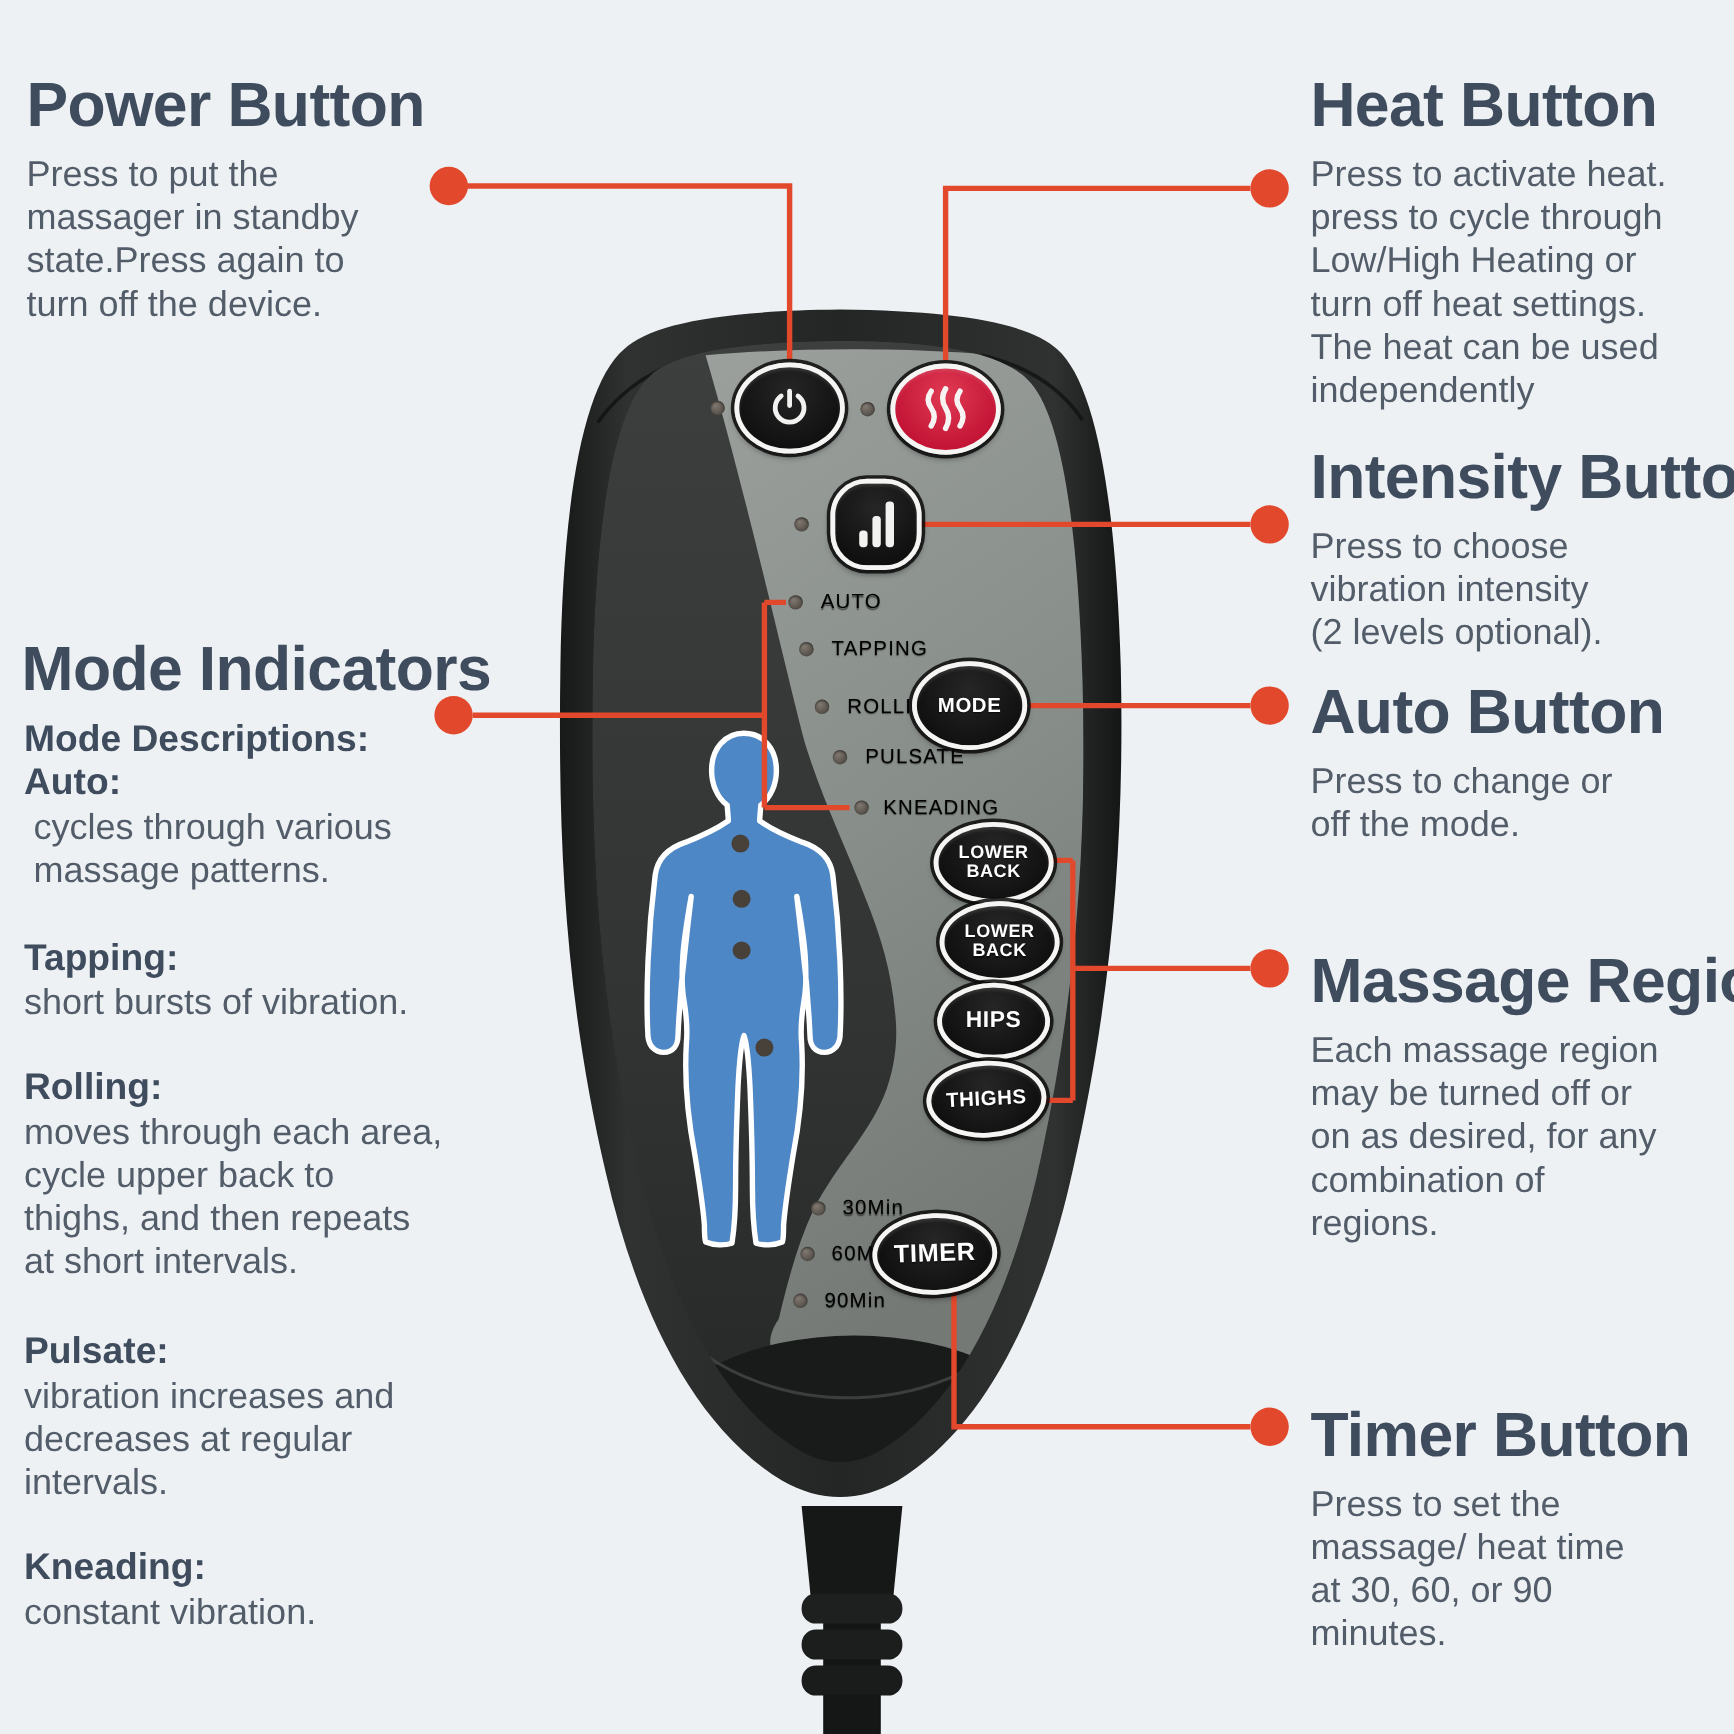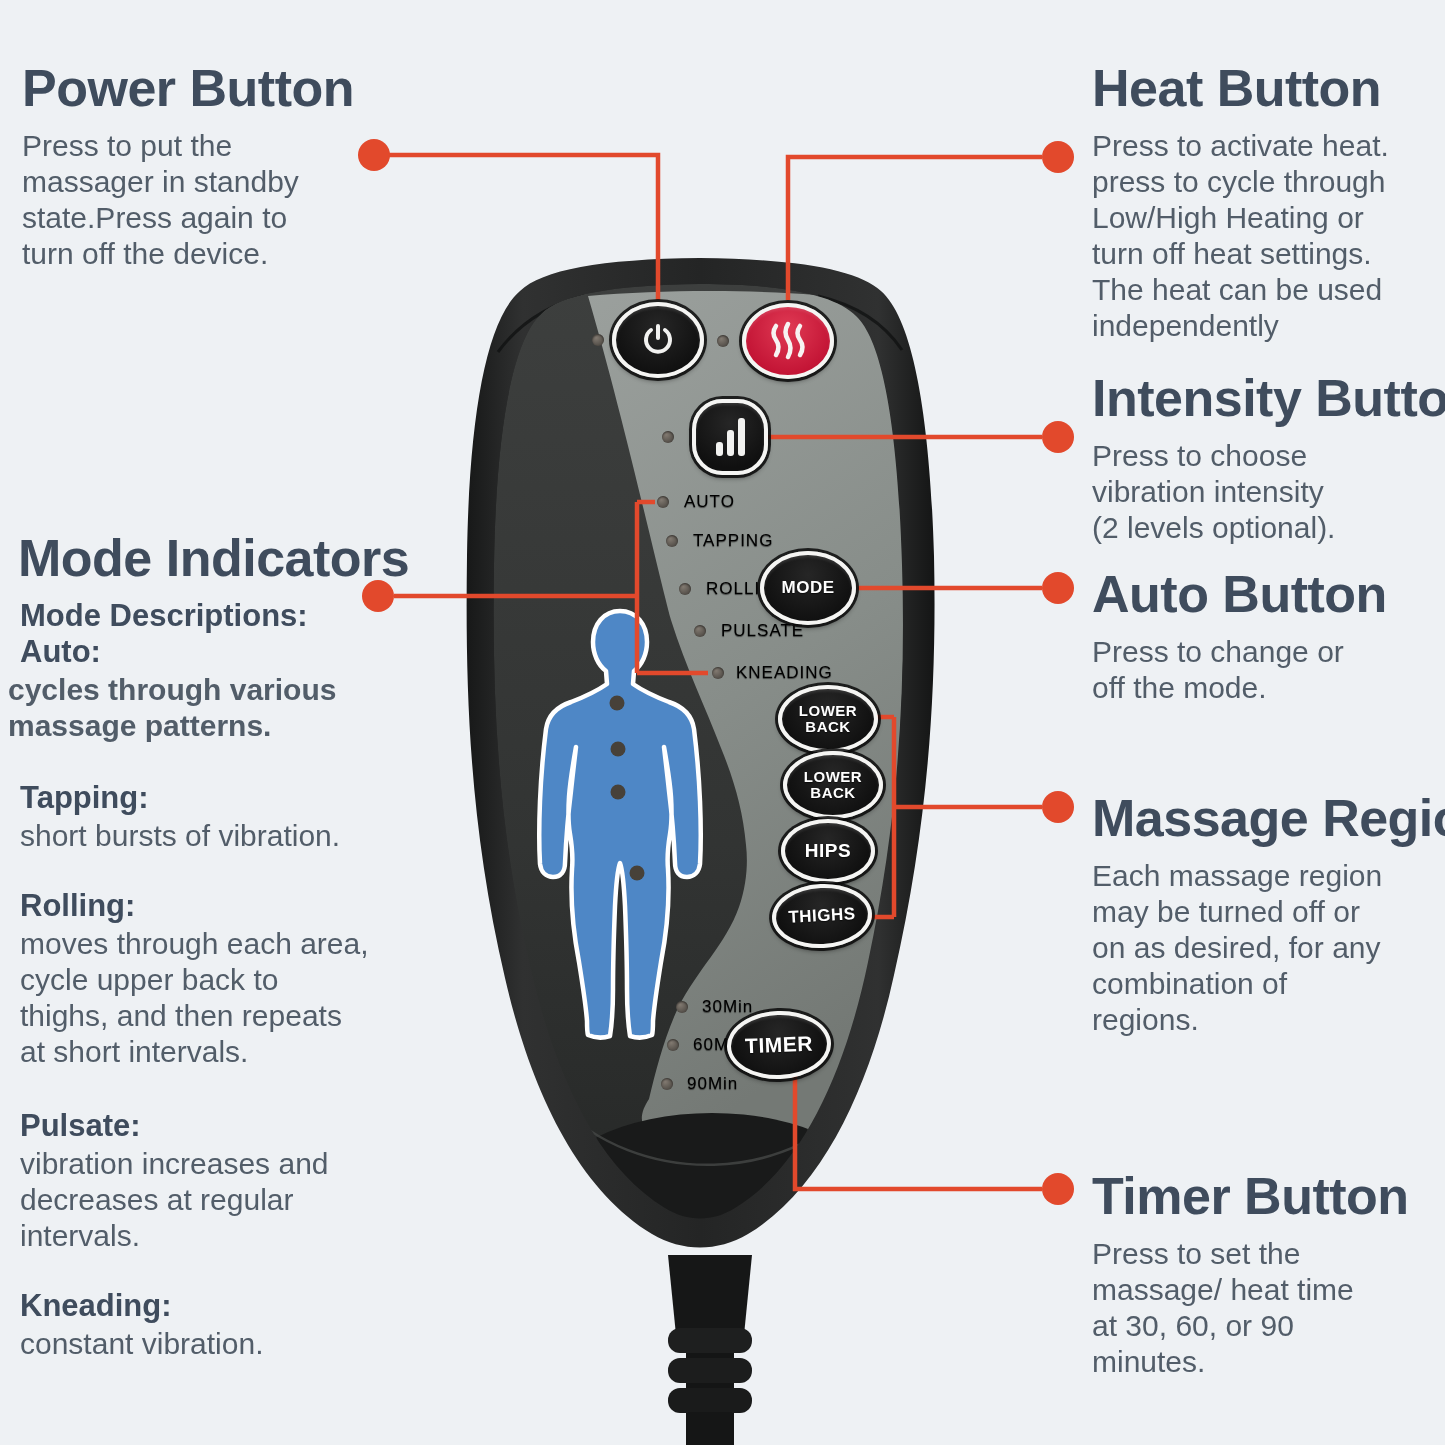--- a/index.html
+++ b/index.html
@@ -175,21 +175,21 @@
 massager in standby
 state.Press again to
 turn off the device.</div>
   </div>
 
   <div class="ann" style="left:18px;top:528px;">
     <div class="ann-title">Mode Indicators</div>
   </div>
   <div class="ann term" style="left:20px;top:598px;">Mode Descriptions:</div>
   <div class="ann term" style="left:20px;top:634px;">Auto:</div>
-  <div class="ann def" style="left:8px;top:672px;font-weight:bold;">cycles through various
+  <div class="ann def" style="left:28px;top:672px;">cycles through various
 massage patterns.</div>
   <div class="ann term" style="left:20px;top:780px;">Tapping:</div>
   <div class="ann def" style="left:20px;top:818px;">short bursts of vibration.</div>
   <div class="ann term" style="left:20px;top:888px;">Rolling:</div>
   <div class="ann def" style="left:20px;top:926px;">moves through each area,
 cycle upper back to
 thighs, and then repeats
 at short intervals.</div>
   <div class="ann term" style="left:20px;top:1108px;">Pulsate:</div>
   <div class="ann def" style="left:20px;top:1146px;">vibration increases and

